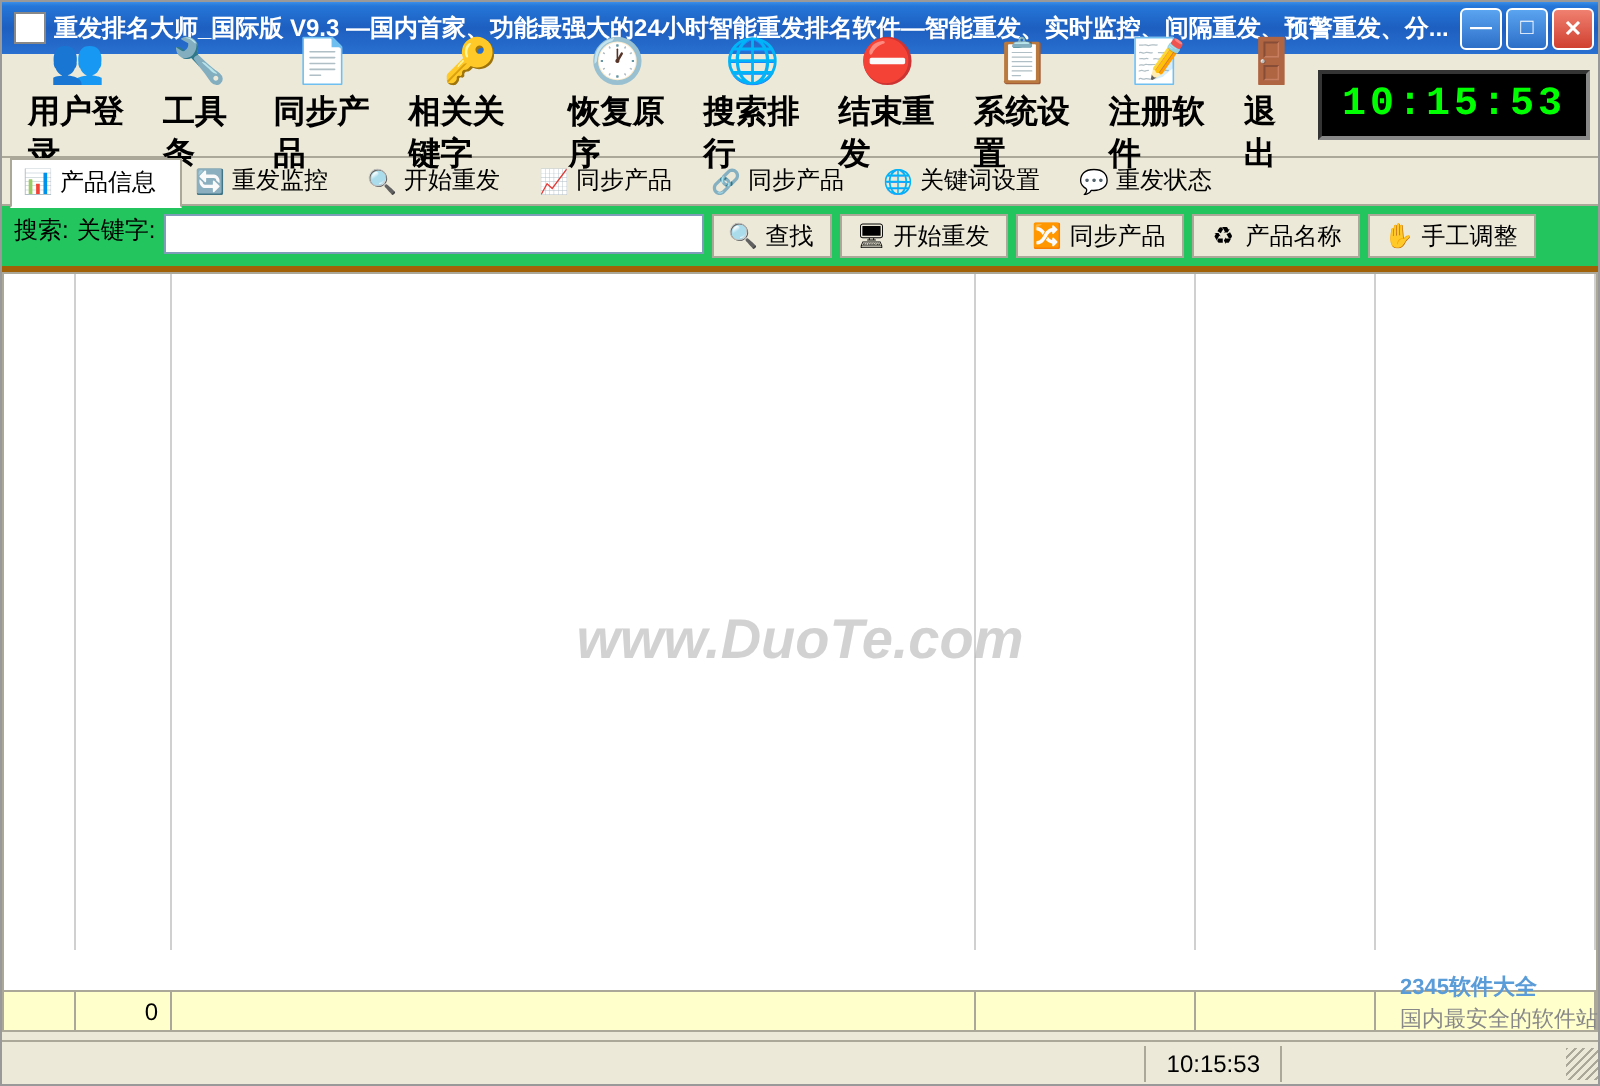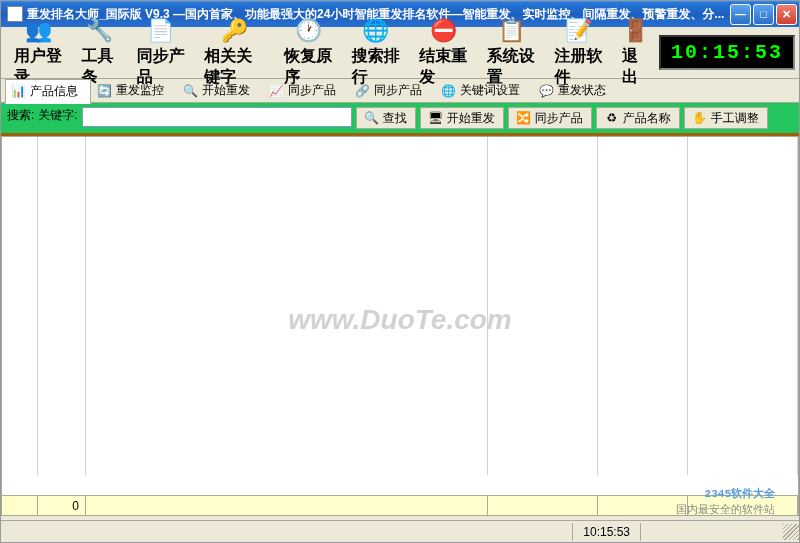--- a/index.html
+++ b/index.html
@@ -44,21 +44,21 @@
 .table-footer { position: absolute; bottom: 0; left: 0; right: 0; height: 20px; background: #ffffcc; border-top: 1px solid #aca899; display: flex; }
 .tf-cell { border-right: 1px solid #aca899; padding: 2px 6px; font-size: 12px; display: flex; align-items: center; }
 
 .statusbar { position: absolute; bottom: 0; left: 0; right: 0; height: 22px; background: #ece9d8; border-top: 1px solid #aca899; display: flex; align-items: center; }
 .status-divider { width: 1px; height: 18px; background: #aca899; margin: 0 2px; }
 .status-cell { padding: 0 8px; font-size: 12px; }
 .status-spacer { flex: 1; }
 .grip { width: 16px; height: 16px; margin-left: auto; background: repeating-linear-gradient(135deg, #aca899 0 1px, transparent 1px 3px); }
 
 .watermark { position: absolute; top: 255px; left: 50%; transform: translateX(-50%); font-family: Arial; font-size: 28px; font-weight: bold; font-style: italic; color: rgba(180,180,180,0.6); pointer-events: none; margin-top: 48px; }
-.footer-logo { position: absolute; bottom: 24px; right: 24px; font-size: 11px; color: #888; text-align: right; pointer-events: none; line-height: 1.4; font-family: Liberation Mono, monospace; }
+.footer-logo { position: absolute; bottom: 24px; right: 0; font-size: 11px; color: #888; pointer-events: none; line-height: 1.4; }
 .footer-logo .brand { color: #5a9cd8; font-weight: bold; }
 </style>
 </head>
 <body>
 
 <div class="titlebar">
   <span class="titlebar-icon"></span>
   <span class="titlebar-text">重发排名大师_国际版 V9.3 —国内首家、功能最强大的24小时智能重发排名软件—智能重发、实时监控、间隔重发、预警重发、分...</span>
   <div class="win-controls">
     <div class="win-btn win-min">—</div>

